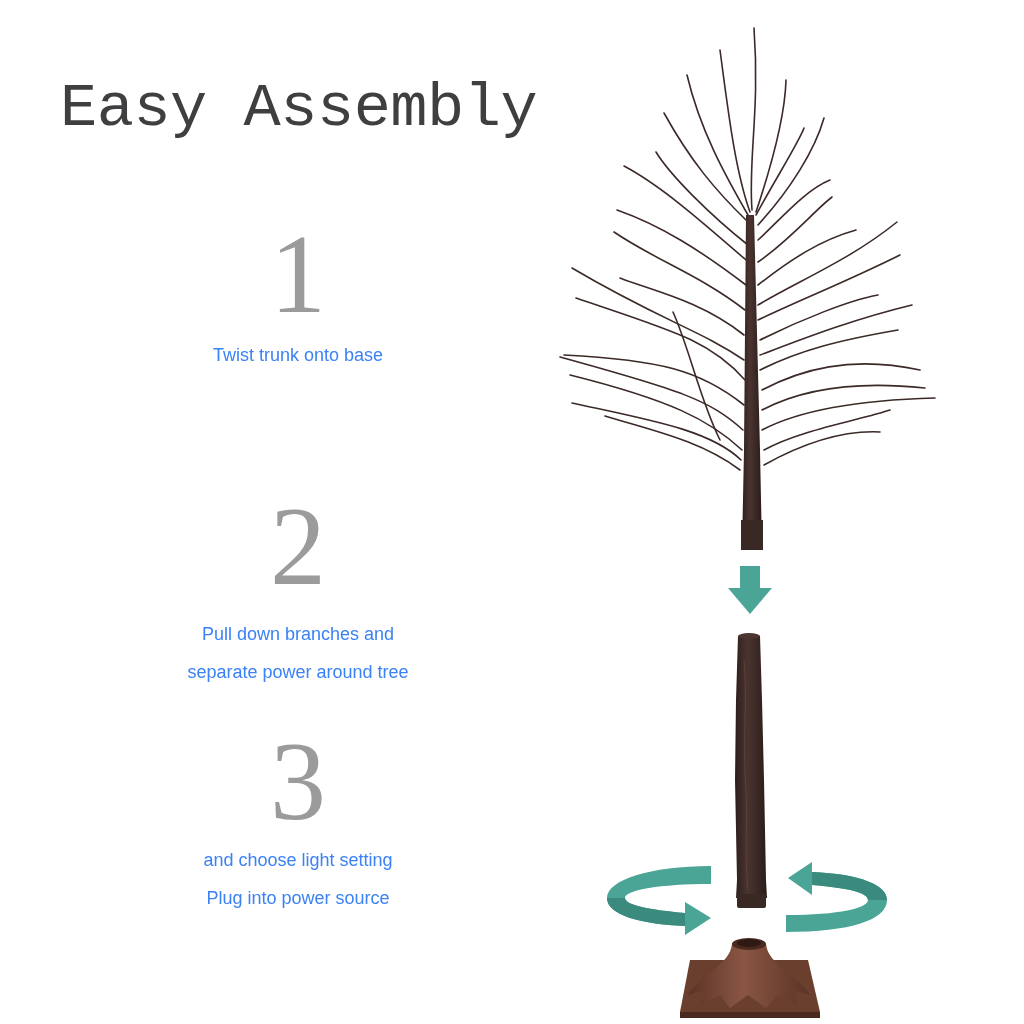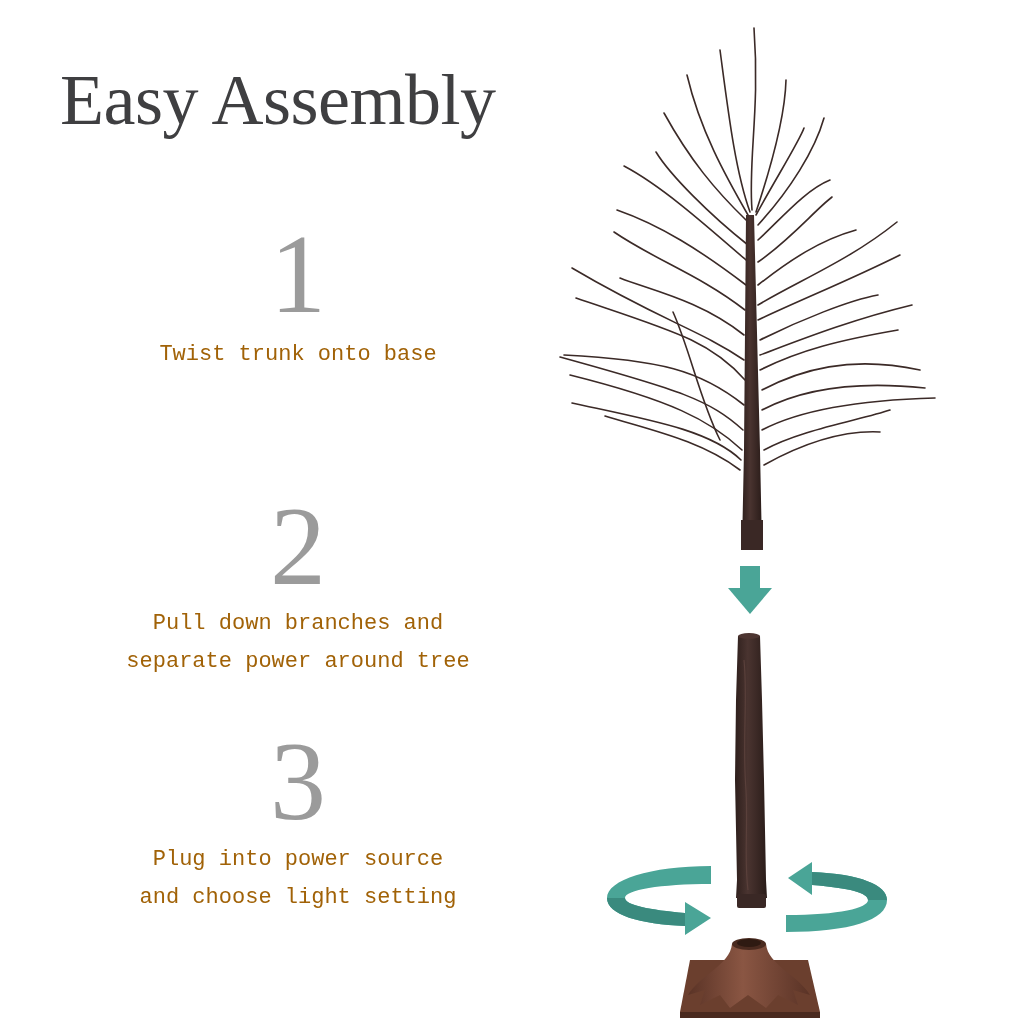--- a/index.html
+++ b/index.html
@@ -1,36 +1,36 @@
 <!DOCTYPE html>
 <html><head>
 <meta charset="utf-8">
 <style>
   html, body { margin:0; padding:0; background:#ffffff; }
   body { width:1024px; height:1024px; position:relative; overflow:hidden; }
   .title {
-    position:absolute; left:60px; top:64px;
-    font-family:Liberation Serif, serif;
-    font-size:72px; color:#3f3f41; letter-spacing:-0.5px; line-height:1;
+    position:absolute; left:60px; top:78px;
+    font-family:Liberation Mono, monospace;
+    font-size:62px; color:#3f3f41; letter-spacing:-0.5px; line-height:1;
     white-space:nowrap;
   }
   .step { position:absolute; left:60px; width:476px; text-align:center; }
   .step-num {
     font-family:"Liberation Serif","DejaVu Serif",serif;
     font-size:112px; color:#9b9b9b; line-height:1; font-weight:normal;
   }
   .step-text {
-    font-family:Liberation Mono, monospace;
-    font-size:22px; color:#a16207; line-height:38px; font-weight:300;
+    font-family:Liberation Sans, sans-serif;
+    font-size:18px; color:#3b82f6; line-height:38px; font-weight:300;
   }
   .step-text div { white-space:nowrap; }
   #step1 { top:218px; }
   #step1 .step-text { margin-top:6px; }
   #step2 { top:490px; }
-  #step2 .step-text { margin-top:3px; }
+  #step2 .step-text { margin-top:13px; }
   #step3 { top:725px; }
   #step3 .step-text { margin-top:4px; }
   svg.art { position:absolute; left:0; top:0; }
 </style>
 </head>
 <body>
 
 <div class="title">Easy Assembly</div>
 
 <div class="step" id="step1">
@@ -44,22 +44,22 @@
   <div class="step-num">2</div>
   <div class="step-text">
     <div>Pull down branches and</div>
     <div>separate power around tree</div>
   </div>
 </div>
 
 <div class="step" id="step3">
   <div class="step-num">3</div>
   <div class="step-text">
+    <div>and choose light setting</div>
     <div>Plug into power source</div>
-    <div>and choose light setting</div>
   </div>
 </div>
 
 <svg class="art" width="1024" height="1024" viewBox="0 0 1024 1024">
   <defs>
     <linearGradient id="trunkGrad" x1="0" x2="1" y1="0" y2="0">
       <stop offset="0" stop-color="#2e1f1c"></stop>
       <stop offset="0.4" stop-color="#4a3430"></stop>
       <stop offset="1" stop-color="#2a1c19"></stop>
     </linearGradient>

